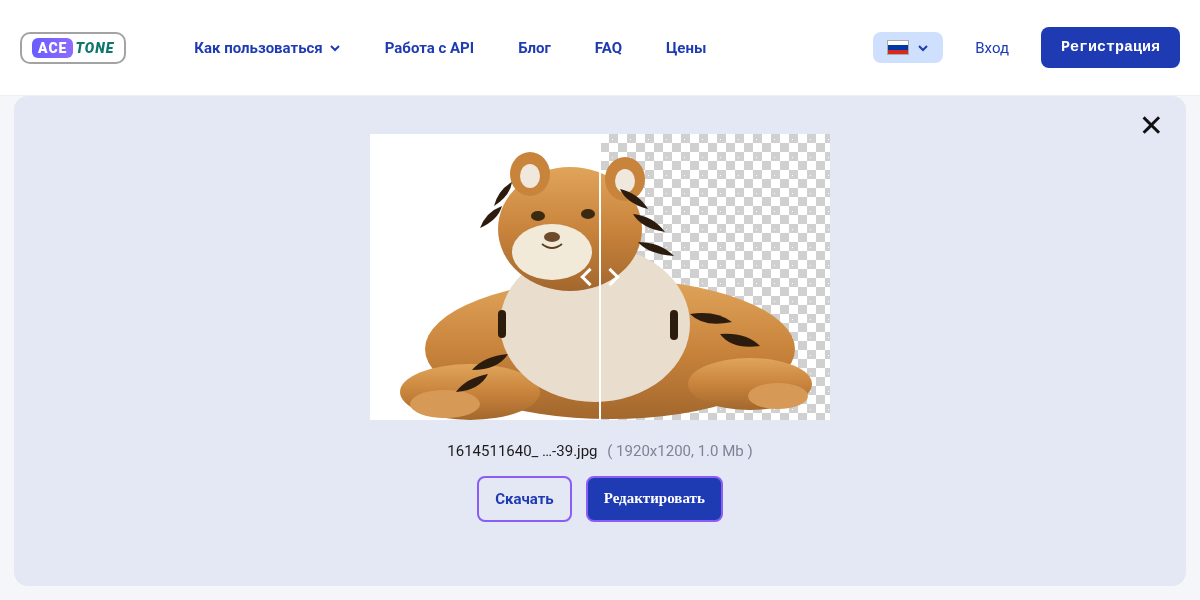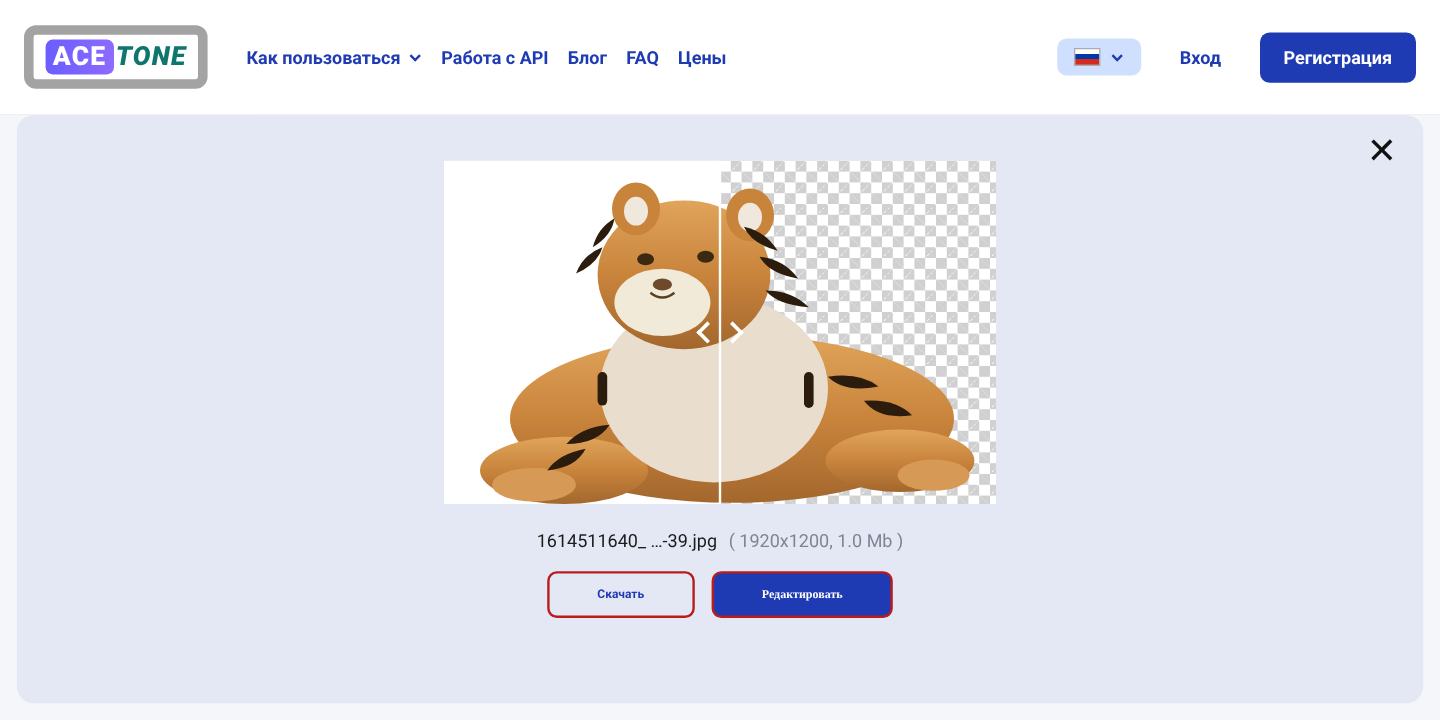--- a/index.html
+++ b/index.html
@@ -18,36 +18,36 @@
   padding: 0 20px;
   gap: 32px;
   border-bottom: 1px solid #eef0f5;
 }
 .logo {
   display: inline-flex;
   align-items: center;
   border-radius: 10px;
   padding: 4px 10px;
   font-weight: 900;
-  font-size: 22px;
+  font-size: 14px;
   letter-spacing: 1px;
-  border: 8px solid #a3a3a3;
+  border: 2px solid #a3a3a3;
 }
 .logo-ace {
   background: linear-gradient(90deg,#6a5dff 0%, #8e6bff 100%);
   color: #fff;
   padding: 2px 6px;
   border-radius: 6px;
   margin-right: 2px;
 }
 .logo-tone {
   color: #0f766e;
   font-style: italic;
 }
-.nav { display: flex; gap: 16px; }
+.nav { display: flex; gap: 44px; margin-left: 36px; }
 .nav-item {
   color: #1f3bb3;
   font-weight: 700;
   font-size: 15px;
   cursor: pointer;
   display: flex;
   align-items: center;
   gap: 6px;
 }
 .spacer { flex: 1; }
@@ -58,24 +58,24 @@
   display: flex;
   align-items: center;
   gap: 8px;
   cursor: pointer;
 }
 .flag-ru {
   width: 22px; height: 15px; display:inline-block;
   background: linear-gradient(#fff 0 33%, #0039a6 33% 66%, #d52b1e 66%);
   border: 1px solid #aaa;
 }
-.login-link { color:#1f3bb3; font-weight:700; font-size:15px; cursor:pointer; }
+.login-link { color:#1f3bb3; font-weight:400; font-size:15px; cursor:pointer; }
 .register-btn {
   background:#1f3bb3; color:#fff; font-weight:700;
-  padding:12px 20px; border-radius:8px; font-size:15px; cursor:pointer;
+  padding:12px 20px; border-radius:8px; font-size:15px; cursor:pointer;font-family:Liberation Mono, monospace;
 }
 .panel {
   margin: 0 14px;
   background: #e4e8f5;
   border-radius: 14px;
   height: 490px;
   position: relative;
   display: flex;
   flex-direction: column;
   align-items: center;
@@ -108,22 +108,22 @@
   content:""; position:absolute; top:50%; width:10px; height:10px;
   border-top:3px solid #fff; border-left:3px solid #fff;
 }
 .divider::before { left:-16px; transform:translateY(-50%) rotate(-45deg); }
 .divider::after  { right:-16px; transform:translateY(-50%) rotate(135deg); }
 .filemeta { margin-top:22px; font-size:15px; }
 .filemeta .fname { font-weight:400; color:#1b1b1b; }
 .filemeta .fdim { color:#7d8494; margin-left:6px; }
 .actions { display:flex; gap:14px; margin-top:16px; }
 .btn {
-  padding:12px 40px; border-radius:8px; font-weight:700; font-size:10px;
-  cursor:pointer; border:2px solid #b91c1c;
+  padding:12px 16px; border-radius:8px; font-weight:700; font-size:15px;
+  cursor:pointer; border:2px solid #8b5cf6;
 }
 .btn-outline { background:transparent; color:#1f3bb3; }
 .btn-primary { background:#1f3bb3; color:#fff;font-family:Liberation Serif, serif; }
 .chev { width:12px; height:12px; }
 </style>
 </head>
 <body>
 
 <div class="header">
   <div class="logo">

